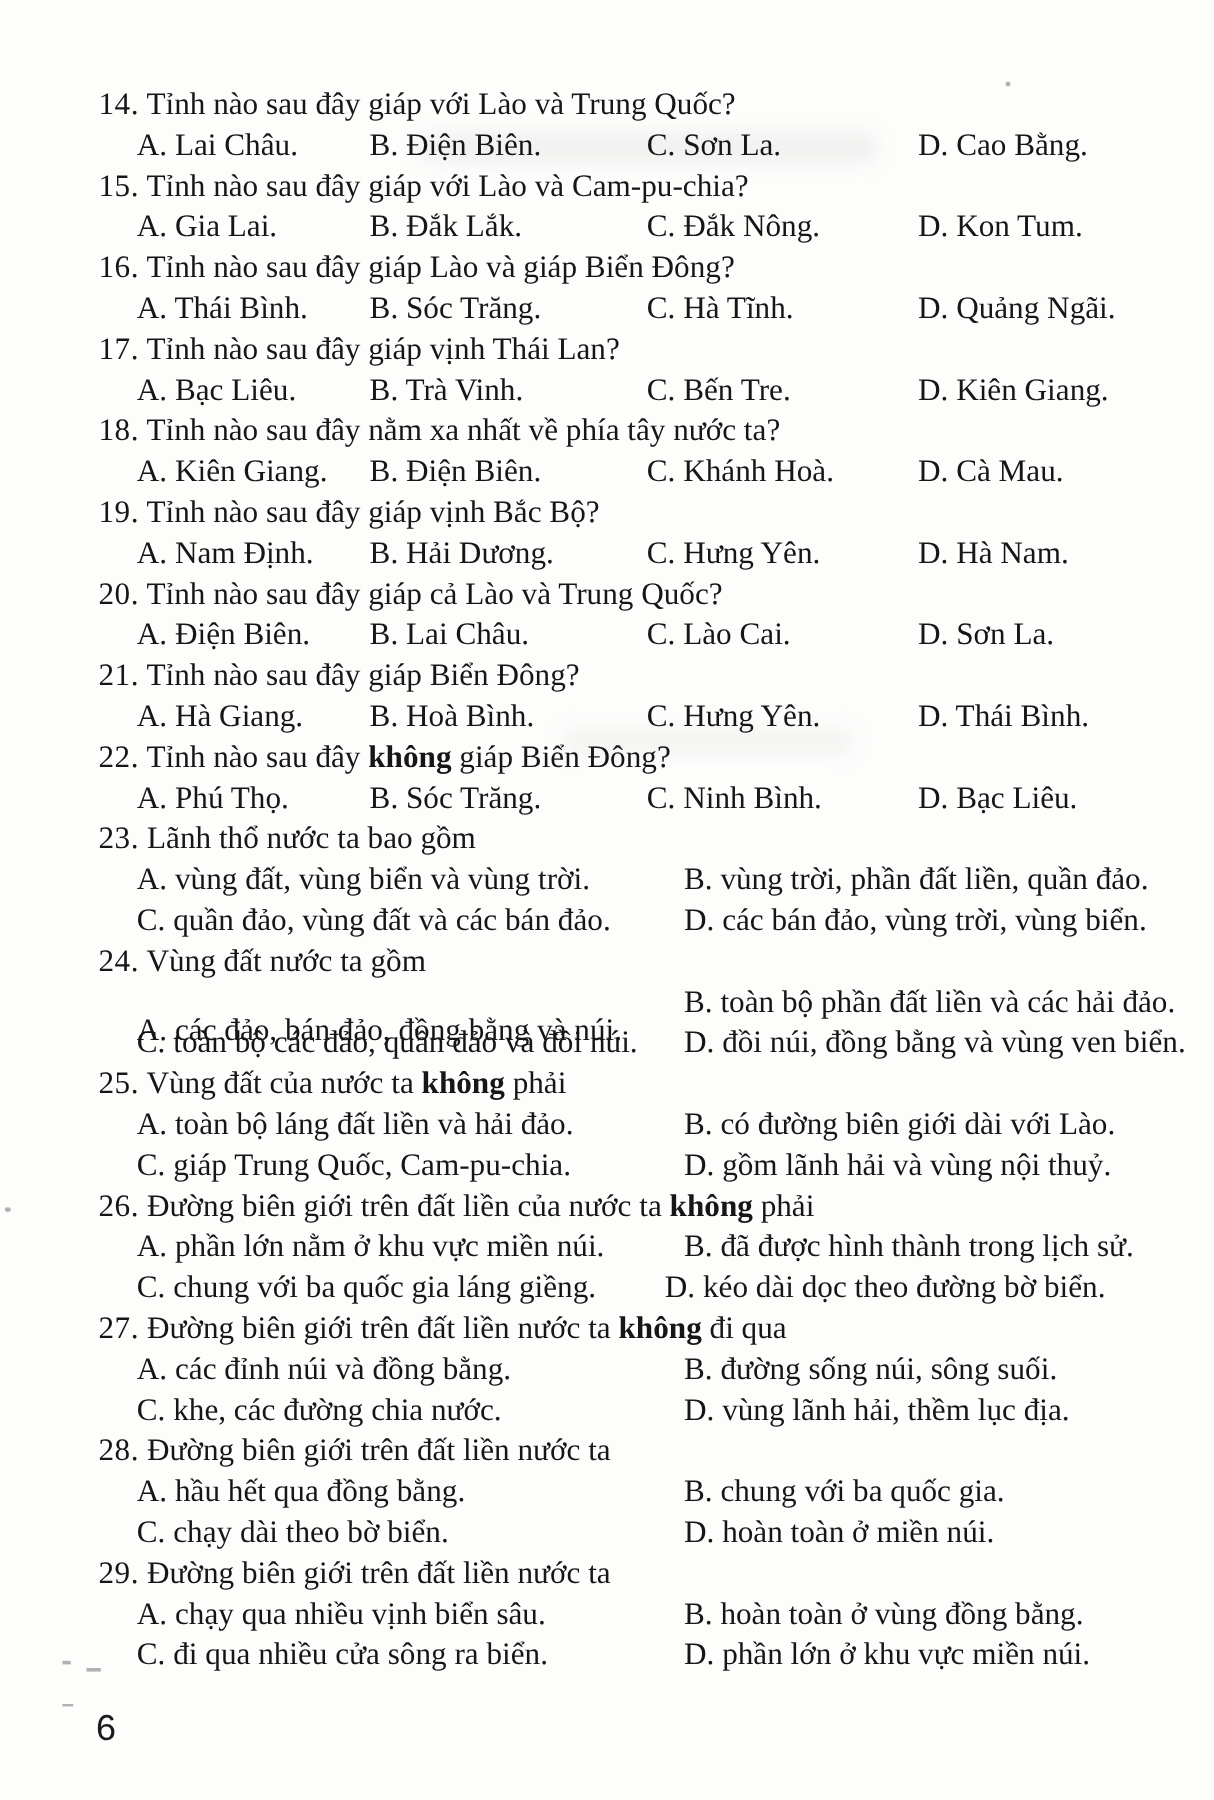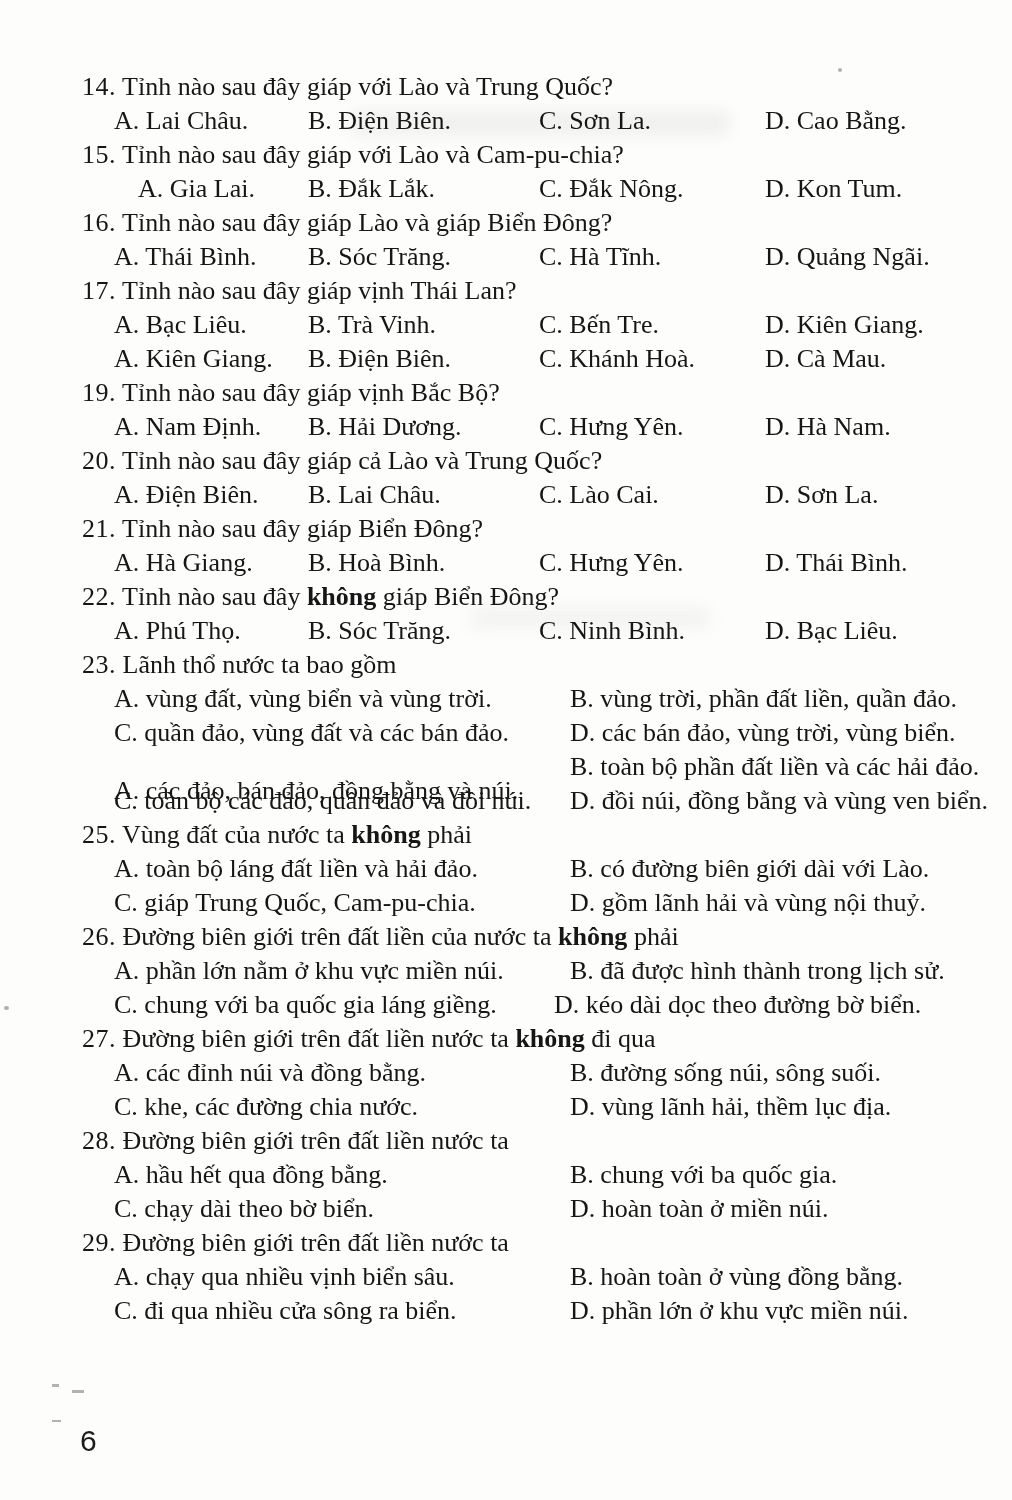--- a/index.html
+++ b/index.html
@@ -76,21 +76,21 @@
       <div class="row optrow">
         <span class="opt" style="left: 114px;"><span>A.</span> <span>Lai Châu.</span></span>
         <span class="opt" style="left: 308px;"><span>B.</span> <span>Điện Biên.</span></span>
         <span class="opt" style="left: 539px;"><span>C.</span> <span>Sơn La.</span></span>
         <span class="opt" style="left: 765px;"><span>D.</span> <span>Cao Bằng.</span></span>
       </div>
     </div>
     <div class="question">
       <div class="row stem"><span class="qnum">15.</span> <span>Tỉnh nào sau đây giáp với Lào và Cam-pu-chia?</span></div>
       <div class="row optrow">
-        <span class="opt" style="left: 114px; margin-left: 24px;"><span>A.</span> <span>Gia Lai.</span></span>
+        <span class="opt" style="left: 114px;"><span>A.</span> <span>Gia Lai.</span></span>
         <span class="opt" style="left: 308px;"><span>B.</span> <span>Đắk Lắk.</span></span>
         <span class="opt" style="left: 539px;"><span>C.</span> <span>Đắk Nông.</span></span>
         <span class="opt" style="left: 765px;"><span>D.</span> <span>Kon Tum.</span></span>
       </div>
     </div>
     <div class="question">
       <div class="row stem"><span class="qnum">16.</span> <span>Tỉnh nào sau đây giáp Lào và giáp Biển Đông?</span></div>
       <div class="row optrow">
         <span class="opt" style="left: 114px;"><span>A.</span> <span>Thái Bình.</span></span>
         <span class="opt" style="left: 308px;"><span>B.</span> <span>Sóc Trăng.</span></span>
@@ -101,20 +101,21 @@
     <div class="question">
       <div class="row stem"><span class="qnum">17.</span> <span>Tỉnh nào sau đây giáp vịnh Thái Lan?</span></div>
       <div class="row optrow">
         <span class="opt" style="left: 114px;"><span>A.</span> <span>Bạc Liêu.</span></span>
         <span class="opt" style="left: 308px;"><span>B.</span> <span>Trà Vinh.</span></span>
         <span class="opt" style="left: 539px;"><span>C.</span> <span>Bến Tre.</span></span>
         <span class="opt" style="left: 765px;"><span>D.</span> <span>Kiên Giang.</span></span>
       </div>
     </div>
     <div class="question">
+      <div class="row stem"><span class="qnum">18.</span> <span>Tỉnh nào sau đây nằm xa nhất về phía tây nước ta?</span></div>
       <div class="row optrow">
         <span class="opt" style="left: 114px;"><span>A.</span> <span>Kiên Giang.</span></span>
         <span class="opt" style="left: 308px;"><span>B.</span> <span>Điện Biên.</span></span>
         <span class="opt" style="left: 539px;"><span>C.</span> <span>Khánh Hoà.</span></span>
         <span class="opt" style="left: 765px;"><span>D.</span> <span>Cà Mau.</span></span>
       </div>
     </div>
     <div class="question">
       <div class="row stem"><span class="qnum">19.</span> <span>Tỉnh nào sau đây giáp vịnh Bắc Bộ?</span></div>
       <div class="row optrow">
@@ -156,20 +157,21 @@
       <div class="row optrow">
         <span class="opt" style="left: 114px;"><span>A.</span> <span>vùng đất, vùng biển và vùng trời.</span></span>
         <span class="opt" style="left: 570px;"><span>B.</span> <span>vùng trời, phần đất liền, quần đảo.</span></span>
       </div>
       <div class="row optrow">
         <span class="opt" style="left: 114px;"><span>C.</span> <span>quần đảo, vùng đất và các bán đảo.</span></span>
         <span class="opt" style="left: 570px;"><span>D.</span> <span>các bán đảo, vùng trời, vùng biển.</span></span>
       </div>
     </div>
     <div class="question">
+      <div class="row stem"><span class="qnum">24.</span> <span>Vùng đất nước ta gồm</span></div>
       <div class="row optrow">
         <span class="opt" style="left: 114px; margin-top: 24px;"><span>A.</span> <span>các đảo, bán đảo, đồng bằng và núi.</span></span>
         <span class="opt" style="left: 570px;"><span>B.</span> <span>toàn bộ phần đất liền và các hải đảo.</span></span>
       </div>
       <div class="row optrow">
         <span class="opt" style="left: 114px;"><span>C.</span> <span>toàn bộ các đảo, quần đảo và đồi núi.</span></span>
         <span class="opt" style="left: 570px;"><span>D.</span> <span>đồi núi, đồng bằng và vùng ven biển.</span></span>
       </div>
     </div>
     <div class="question">

